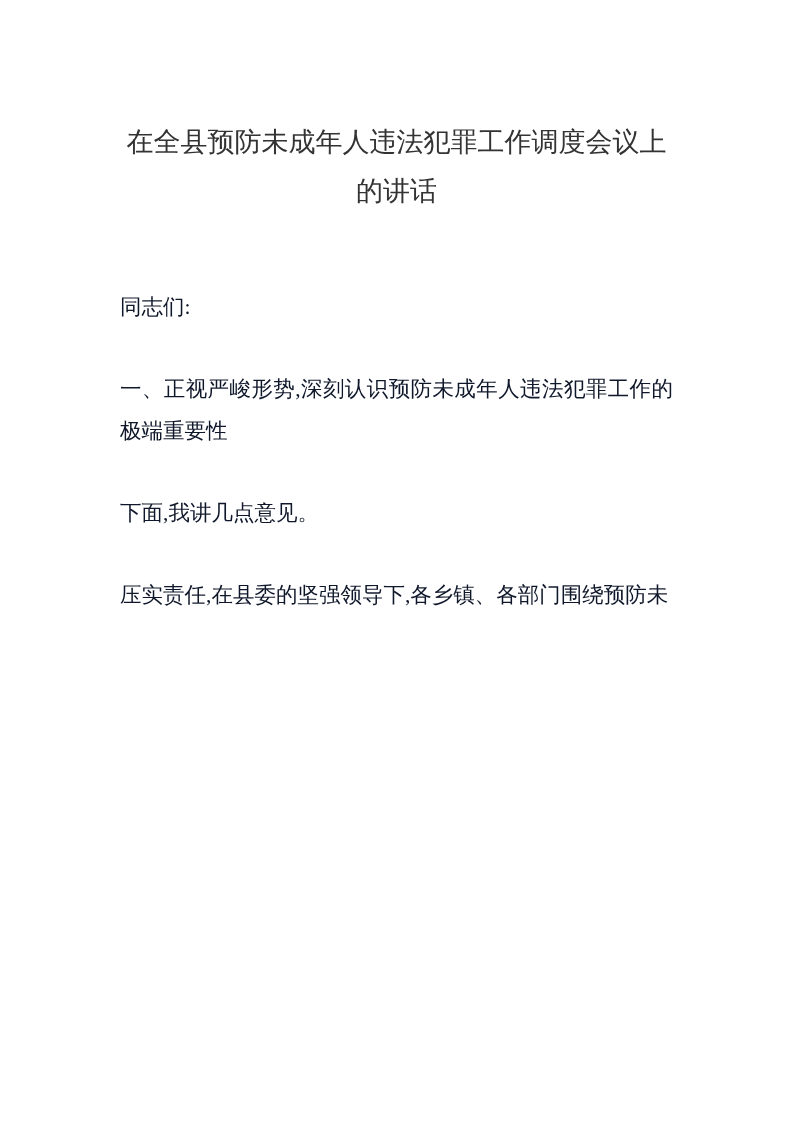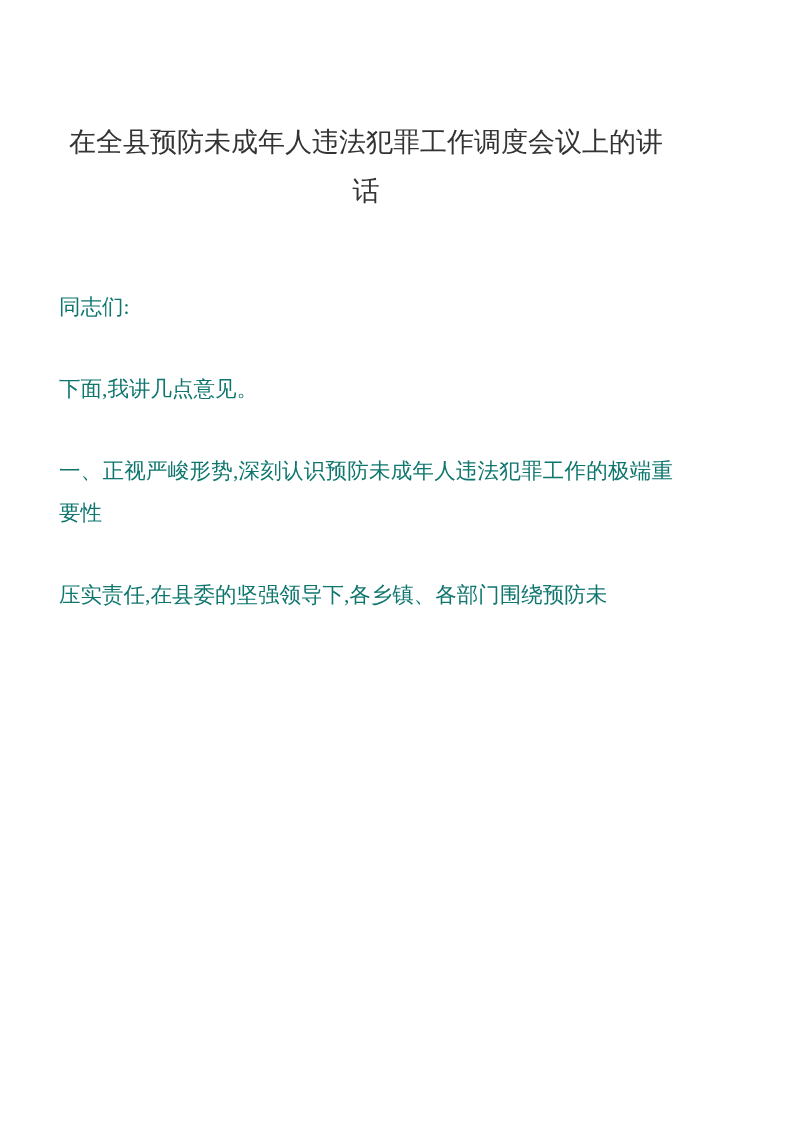--- a/index.html
+++ b/index.html
@@ -9,50 +9,50 @@
   body {
     width: 793px;
     height: 1122px;
     background: #ffffff;
     overflow: hidden;
   }
   .page {
     box-sizing: border-box;
     width: 793px;
     height: 1122px;
-    padding: 118px 120px 0 59px;
+    padding: 118px 120px 0 120px;
     background: #ffffff;
   }
   .doc-title {
     font-family: "Liberation Serif", "DejaVu Serif", serif;
     font-weight: normal;
     font-size: 27px;
     line-height: 49px;
     text-align: center;
     color: #333333;
     margin: 0 0 70px 0;
   }
   .doc-para {
     font-family: "Liberation Serif", "DejaVu Serif", serif;
     font-size: 21.5px;
     line-height: 42px;
-    color: #0f766e;
+    color: #0f172a;
     text-align: justify;
     text-justify: inter-ideograph;
     margin: 0 0 40px 0;
     word-break: break-all;
   }
 </style>
 </head>
 <body>
 
 <div class="page">
   <h1 class="doc-title">在全县预防未成年人违法犯罪工作调度会议上的讲话</h1>
 
   <p class="doc-para">同志们:</p>
 
 
+  <p class="doc-para">一、正视严峻形势,深刻认识预防未成年人违法犯罪工作的极端重要性</p>
+
   <p class="doc-para">下面,我讲几点意见。</p>
-
-  <p class="doc-para">一、正视严峻形势,深刻认识预防未成年人违法犯罪工作的极端重要性</p>
 
   <p class="doc-para">压实责任,在县委的坚强领导下,各乡镇、各部门围绕预防未</p>
 </div>
 
 </body></html>

